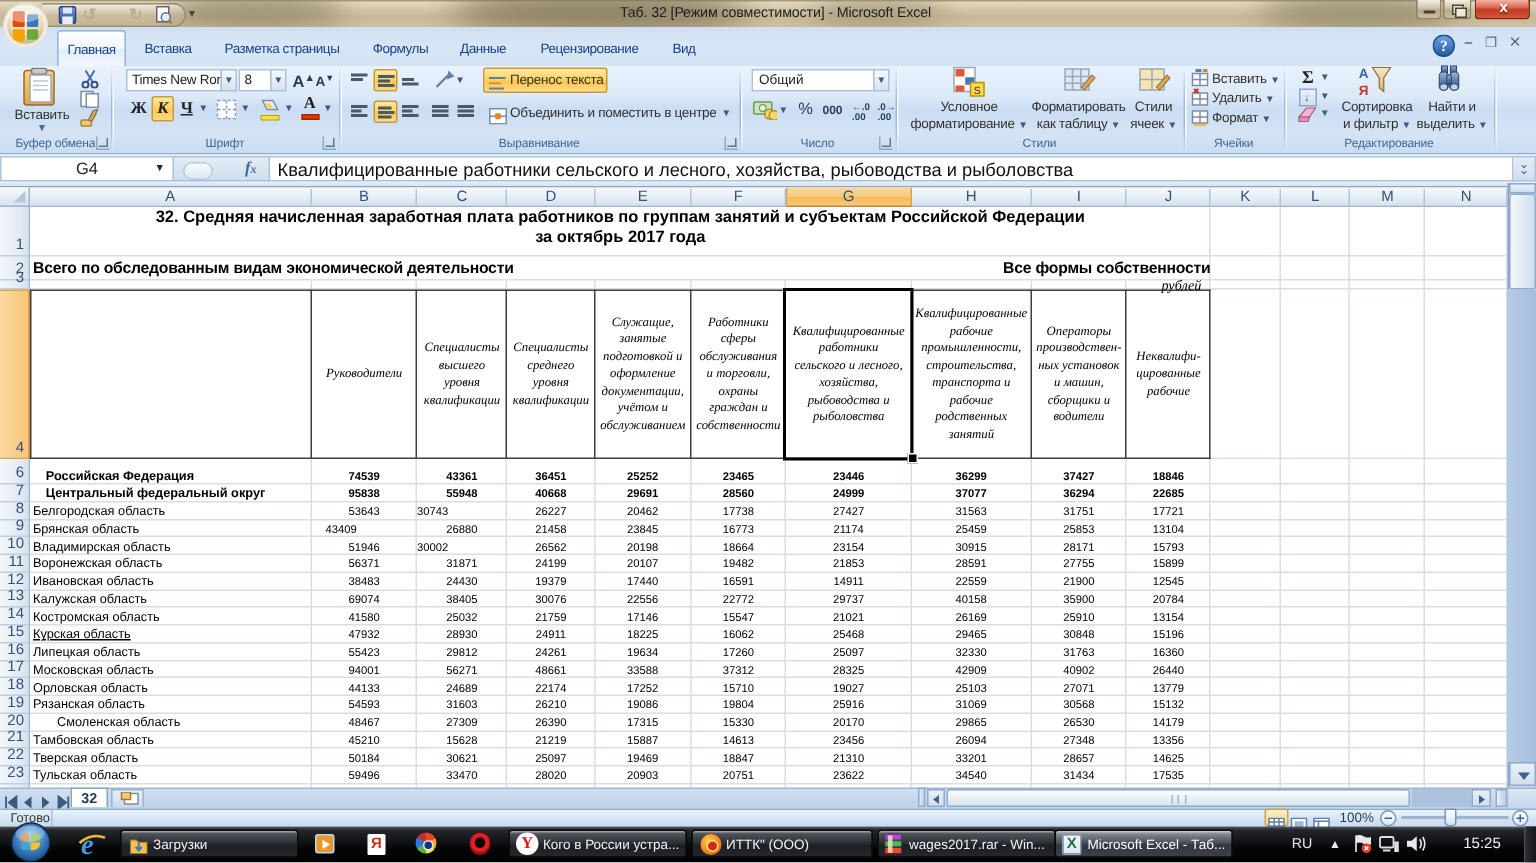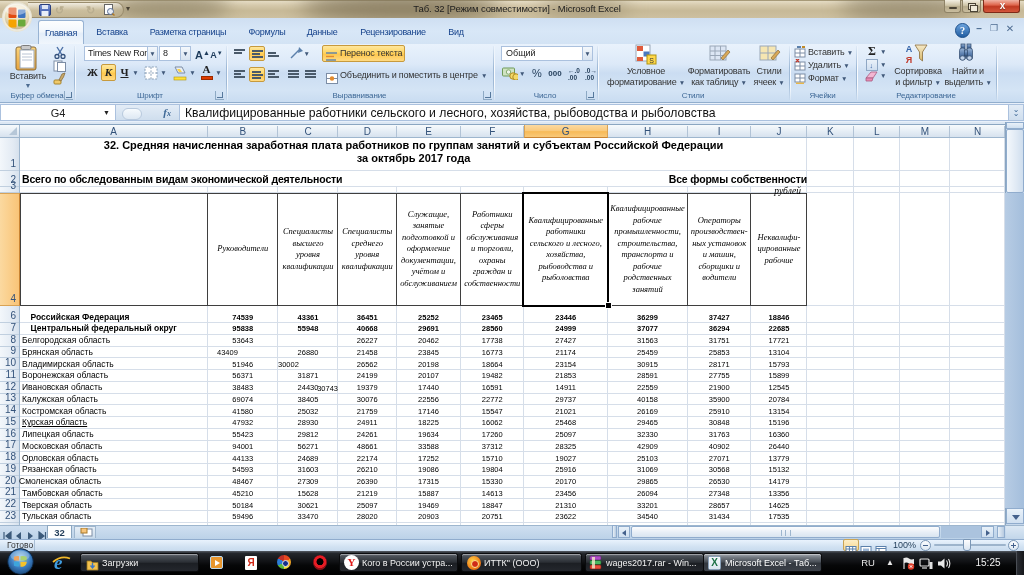--- a/index.html
+++ b/index.html
@@ -592,21 +592,21 @@
 <div style="position:absolute;left:278px;top:323.25px;width:60px;height:11px;font:bold 7.5px 'Liberation Sans', sans-serif;color:#000;text-align:center;line-height:11px;">55948</div>
 <div style="position:absolute;left:337.25px;top:323.25px;width:60px;height:11px;font:bold 7.5px 'Liberation Sans', sans-serif;color:#000;text-align:center;line-height:11px;">40668</div>
 <div style="position:absolute;left:398.5px;top:323.25px;width:60px;height:11px;font:bold 7.5px 'Liberation Sans', sans-serif;color:#000;text-align:center;line-height:11px;">29691</div>
 <div style="position:absolute;left:462.25px;top:323.25px;width:60px;height:11px;font:bold 7.5px 'Liberation Sans', sans-serif;color:#000;text-align:center;line-height:11px;">28560</div>
 <div style="position:absolute;left:535.75px;top:323.25px;width:60px;height:11px;font:bold 7.5px 'Liberation Sans', sans-serif;color:#000;text-align:center;line-height:11px;">24999</div>
 <div style="position:absolute;left:617.5px;top:323.25px;width:60px;height:11px;font:bold 7.5px 'Liberation Sans', sans-serif;color:#000;text-align:center;line-height:11px;">37077</div>
 <div style="position:absolute;left:689.25px;top:323.25px;width:60px;height:11px;font:bold 7.5px 'Liberation Sans', sans-serif;color:#000;text-align:center;line-height:11px;">36294</div>
 <div style="position:absolute;left:749px;top:323.25px;width:60px;height:11px;font:bold 7.5px 'Liberation Sans', sans-serif;color:#000;text-align:center;line-height:11px;">22685</div>
 <div style="position:absolute;left:22px;top:335.0px;width:240px;height:11px;font:8.5px 'Liberation Sans', sans-serif;color:#000;line-height:11px;white-space:nowrap;">Белгородская область</div>
 <div style="position:absolute;left:212.75px;top:335.0px;width:60px;height:11px;font:7.5px 'Liberation Sans', sans-serif;color:#000;text-align:center;line-height:11px;">53643</div>
-<div style="position:absolute;left:278px;top:335.0px;width:60px;height:11px;font:7.5px 'Liberation Sans', sans-serif;color:#000;text-align:right;line-height:11px;margin-top:48px;">30743</div>
+<div style="position:absolute;left:278px;top:335.0px;width:60px;height:11px;font:7.5px 'Liberation Sans', sans-serif;color:#000;text-align:left;line-height:11px;">30743</div>
 <div style="position:absolute;left:337.25px;top:335.0px;width:60px;height:11px;font:7.5px 'Liberation Sans', sans-serif;color:#000;text-align:center;line-height:11px;">26227</div>
 <div style="position:absolute;left:398.5px;top:335.0px;width:60px;height:11px;font:7.5px 'Liberation Sans', sans-serif;color:#000;text-align:center;line-height:11px;">20462</div>
 <div style="position:absolute;left:462.25px;top:335.0px;width:60px;height:11px;font:7.5px 'Liberation Sans', sans-serif;color:#000;text-align:center;line-height:11px;">17738</div>
 <div style="position:absolute;left:535.75px;top:335.0px;width:60px;height:11px;font:7.5px 'Liberation Sans', sans-serif;color:#000;text-align:center;line-height:11px;">27427</div>
 <div style="position:absolute;left:617.5px;top:335.0px;width:60px;height:11px;font:7.5px 'Liberation Sans', sans-serif;color:#000;text-align:center;line-height:11px;">31563</div>
 <div style="position:absolute;left:689.25px;top:335.0px;width:60px;height:11px;font:7.5px 'Liberation Sans', sans-serif;color:#000;text-align:center;line-height:11px;">31751</div>
 <div style="position:absolute;left:749px;top:335.0px;width:60px;height:11px;font:7.5px 'Liberation Sans', sans-serif;color:#000;text-align:center;line-height:11px;">17721</div>
 <div style="position:absolute;left:22px;top:346.75px;width:240px;height:11px;font:8.5px 'Liberation Sans', sans-serif;color:#000;line-height:11px;white-space:nowrap;">Брянская область</div>
 <div style="position:absolute;left:217px;top:346.75px;width:60px;height:11px;font:7.5px 'Liberation Sans', sans-serif;color:#000;line-height:11px;">43409</div>
 <div style="position:absolute;left:278px;top:346.75px;width:60px;height:11px;font:7.5px 'Liberation Sans', sans-serif;color:#000;text-align:center;line-height:11px;">26880</div>
@@ -710,21 +710,21 @@
 <div style="position:absolute;left:22px;top:464.25px;width:240px;height:11px;font:8.5px 'Liberation Sans', sans-serif;color:#000;line-height:11px;white-space:nowrap;">Рязанская область</div>
 <div style="position:absolute;left:212.75px;top:464.25px;width:60px;height:11px;font:7.5px 'Liberation Sans', sans-serif;color:#000;text-align:center;line-height:11px;">54593</div>
 <div style="position:absolute;left:278px;top:464.25px;width:60px;height:11px;font:7.5px 'Liberation Sans', sans-serif;color:#000;text-align:center;line-height:11px;">31603</div>
 <div style="position:absolute;left:337.25px;top:464.25px;width:60px;height:11px;font:7.5px 'Liberation Sans', sans-serif;color:#000;text-align:center;line-height:11px;">26210</div>
 <div style="position:absolute;left:398.5px;top:464.25px;width:60px;height:11px;font:7.5px 'Liberation Sans', sans-serif;color:#000;text-align:center;line-height:11px;">19086</div>
 <div style="position:absolute;left:462.25px;top:464.25px;width:60px;height:11px;font:7.5px 'Liberation Sans', sans-serif;color:#000;text-align:center;line-height:11px;">19804</div>
 <div style="position:absolute;left:535.75px;top:464.25px;width:60px;height:11px;font:7.5px 'Liberation Sans', sans-serif;color:#000;text-align:center;line-height:11px;">25916</div>
 <div style="position:absolute;left:617.5px;top:464.25px;width:60px;height:11px;font:7.5px 'Liberation Sans', sans-serif;color:#000;text-align:center;line-height:11px;">31069</div>
 <div style="position:absolute;left:689.25px;top:464.25px;width:60px;height:11px;font:7.5px 'Liberation Sans', sans-serif;color:#000;text-align:center;line-height:11px;">30568</div>
 <div style="position:absolute;left:749px;top:464.25px;width:60px;height:11px;font:7.5px 'Liberation Sans', sans-serif;color:#000;text-align:center;line-height:11px;">15132</div>
-<div style="position:absolute;left:19px;top:476.0px;width:240px;height:11px;font:8.5px 'Liberation Sans', sans-serif;color:#000;line-height:11px;white-space:nowrap;">Смоленская область</div>
+<div style="position:absolute;left:38px;top:476.0px;width:240px;height:11px;font:8.5px 'Liberation Sans', sans-serif;color:#000;line-height:11px;white-space:nowrap;">Смоленская область</div>
 <div style="position:absolute;left:212.75px;top:476.0px;width:60px;height:11px;font:7.5px 'Liberation Sans', sans-serif;color:#000;text-align:center;line-height:11px;">48467</div>
 <div style="position:absolute;left:278px;top:476.0px;width:60px;height:11px;font:7.5px 'Liberation Sans', sans-serif;color:#000;text-align:center;line-height:11px;">27309</div>
 <div style="position:absolute;left:337.25px;top:476.0px;width:60px;height:11px;font:7.5px 'Liberation Sans', sans-serif;color:#000;text-align:center;line-height:11px;">26390</div>
 <div style="position:absolute;left:398.5px;top:476.0px;width:60px;height:11px;font:7.5px 'Liberation Sans', sans-serif;color:#000;text-align:center;line-height:11px;">17315</div>
 <div style="position:absolute;left:462.25px;top:476.0px;width:60px;height:11px;font:7.5px 'Liberation Sans', sans-serif;color:#000;text-align:center;line-height:11px;">15330</div>
 <div style="position:absolute;left:535.75px;top:476.0px;width:60px;height:11px;font:7.5px 'Liberation Sans', sans-serif;color:#000;text-align:center;line-height:11px;">20170</div>
 <div style="position:absolute;left:617.5px;top:476.0px;width:60px;height:11px;font:7.5px 'Liberation Sans', sans-serif;color:#000;text-align:center;line-height:11px;">29865</div>
 <div style="position:absolute;left:689.25px;top:476.0px;width:60px;height:11px;font:7.5px 'Liberation Sans', sans-serif;color:#000;text-align:center;line-height:11px;">26530</div>
 <div style="position:absolute;left:749px;top:476.0px;width:60px;height:11px;font:7.5px 'Liberation Sans', sans-serif;color:#000;text-align:center;line-height:11px;">14179</div>
 <div style="position:absolute;left:22px;top:487.75px;width:240px;height:11px;font:8.5px 'Liberation Sans', sans-serif;color:#000;line-height:11px;white-space:nowrap;">Тамбовская область</div>

